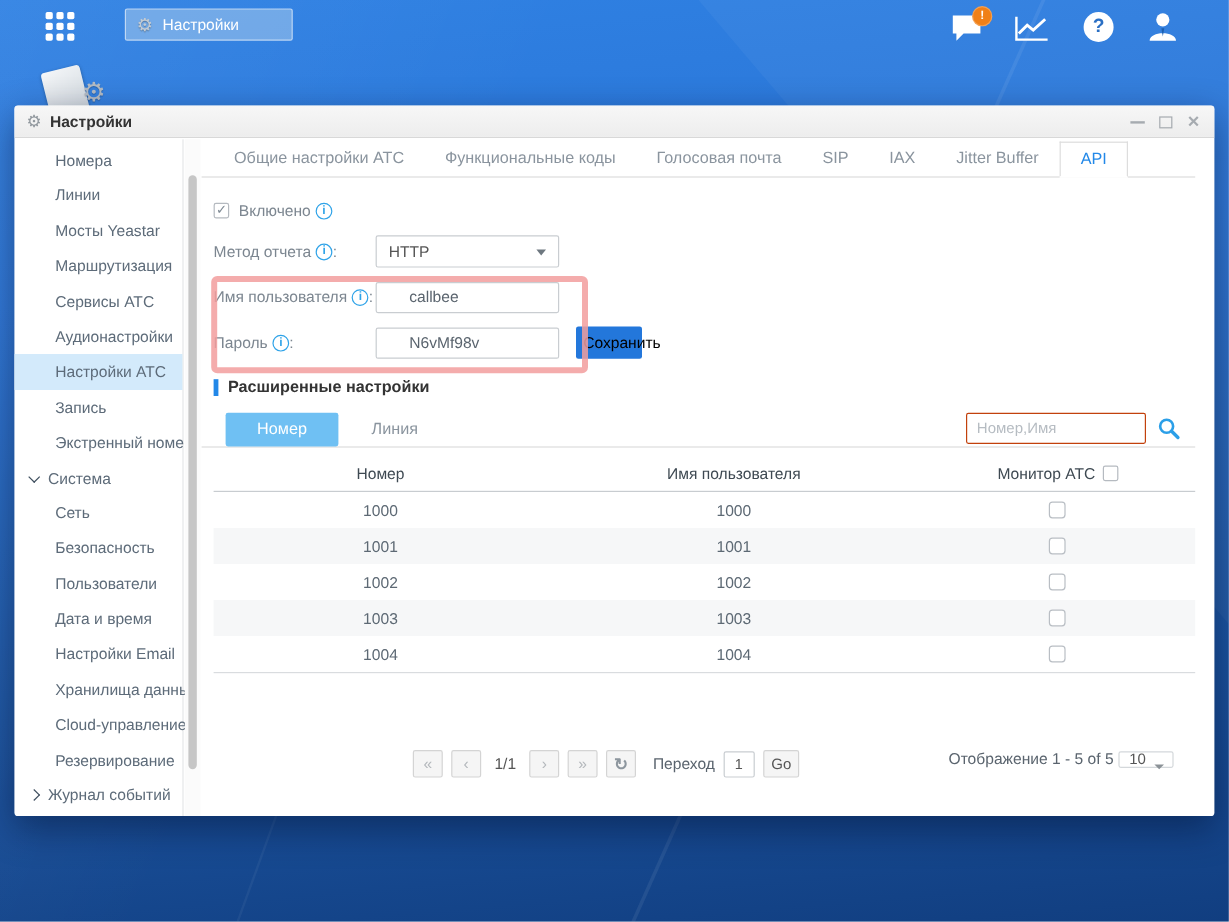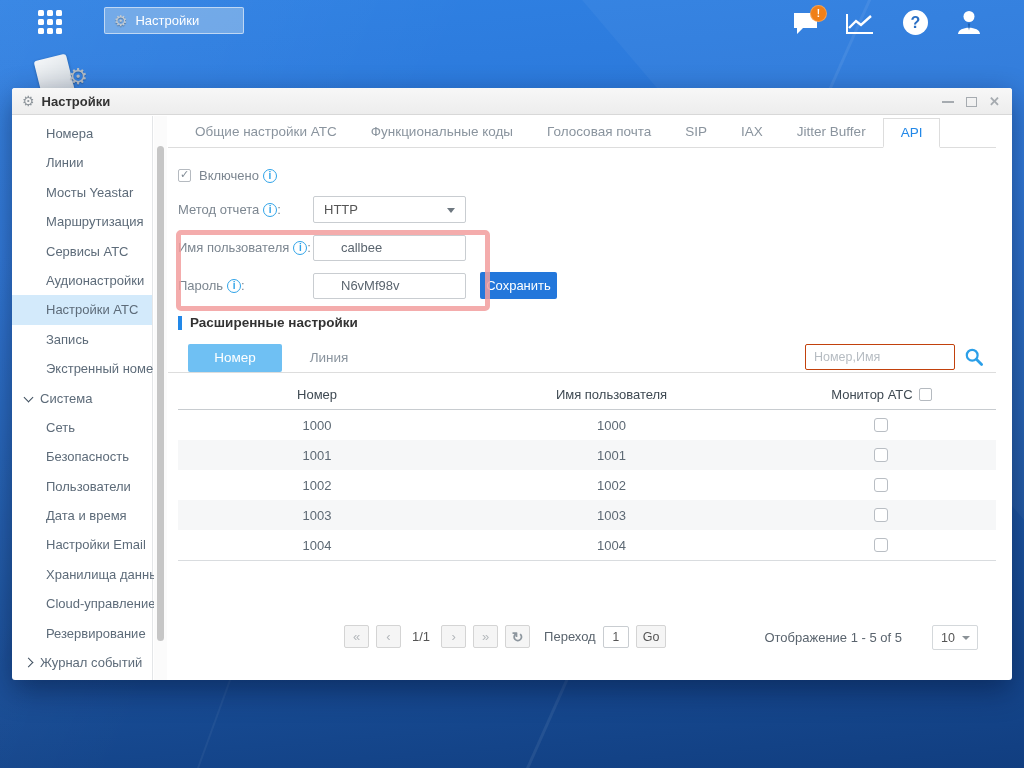--- a/index.html
+++ b/index.html
@@ -92,21 +92,21 @@
     font-size:10px;line-height:12px;text-align:center;font-weight:bold;margin-left:4px;
     display:inline-block;box-sizing:border-box;font-style:normal;flex:none;}
   .gap8{width:8px;flex:none;}
   .selectbox{width:153px;height:27px;border:1px solid #c9cdd1;border-radius:2px;background:#fff;
     display:flex;align-items:center;padding-left:10px;color:#555;font-size:13px;position:relative;
     box-sizing:border-box;cursor:pointer;}
   .arr{position:absolute;right:10px;top:11px;width:0;height:0;border-left:4.5px solid transparent;
     border-right:4.5px solid transparent;border-top:5px solid #6e7880;}
   .tinput{width:153px;height:26px;border:1px solid #c9cdd1;border-radius:2px;padding:0 27px;
     font-size:13px;color:#5a646e;box-sizing:border-box;font-family:inherit;outline:none;}
-  .savebtn{margin-left:14px;width:77px;height:27px;background:#2377db;color:#ffffff;border:none;
+  .savebtn{margin-left:14px;width:55px;height:27px;background:#2377db;color:#000000;border:none;
     border-radius:2px;font-size:13px;cursor:pointer;font-family:inherit;}
   .hlbox{position:absolute;left:-2px;top:74px;width:314px;height:81px;box-sizing:border-box;
     border:5px solid rgba(242,158,158,.85);border-radius:5px;pointer-events:none;}
 
   .section{position:absolute;left:10px;top:199px;display:flex;align-items:center;gap:8px;}
   .sbar{width:4px;height:14px;background:#2288e8;}
   .stitle{font-size:13.5px;font-weight:bold;color:#333;}
 
   .tabs2{position:absolute;left:0;right:0;top:228px;height:29px;border-bottom:1px solid #ddd;
     box-sizing:border-box;}
@@ -137,23 +137,23 @@
     color:#b4b8bc;font-size:13px;display:flex;align-items:center;justify-content:center;
     cursor:pointer;box-sizing:border-box;}
   .pcur{margin:0 4px;color:#555;}
   .refreshbtn{color:#8d969e;font-size:14px;font-weight:bold;}
   .golabel{margin-left:7px;}
   .goinput{width:26px;height:22px;border:1px solid #c9cdd1;text-align:center;font-size:12px;
     color:#555;border-radius:2px;font-family:inherit;box-sizing:border-box;outline:none;}
   .gobtn{width:30px;height:23px;background:#f5f5f5;border:1px solid #d4d4d4;border-radius:2px;
     font-size:12.5px;color:#555;cursor:pointer;font-family:inherit;}
   .pright{position:absolute;right:18px;top:2px;display:flex;align-items:center;gap:4px;justify-content:center;}
-  .psel{width:46px;height:25px;border:1px solid #d4d8db;border-radius:2px;display:flex;
+  .psel{width:46px;height:14px;border:1px solid #d4d8db;border-radius:2px;display:flex;
     align-items:center;padding-left:8px;font-size:12.5px;color:#555;position:relative;
-    box-sizing:border-box;background:#fff;cursor:pointer;margin-left:26px;}
+    box-sizing:border-box;background:#fff;cursor:pointer;}
   .psel .arr{right:7px;top:10px;border-left-width:4px;border-right-width:4px;
     border-top:4.5px solid #8b9297;}
 </style>
 </head>
 <body>
 
 <div class="desktop">
   <div class="sh1"></div>
   <div class="sh2"></div>
   <div class="sh3"></div>

